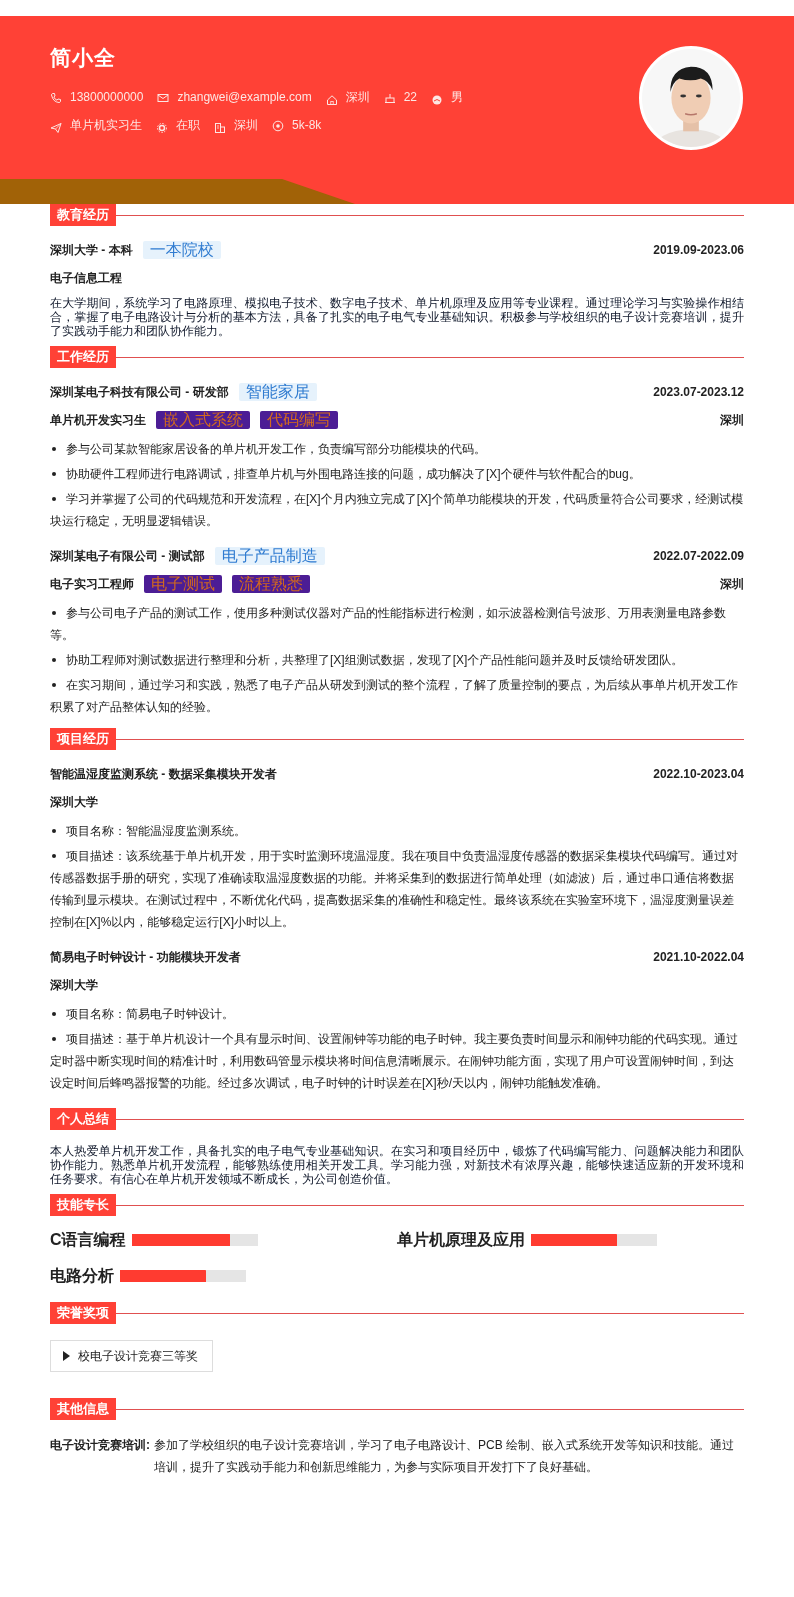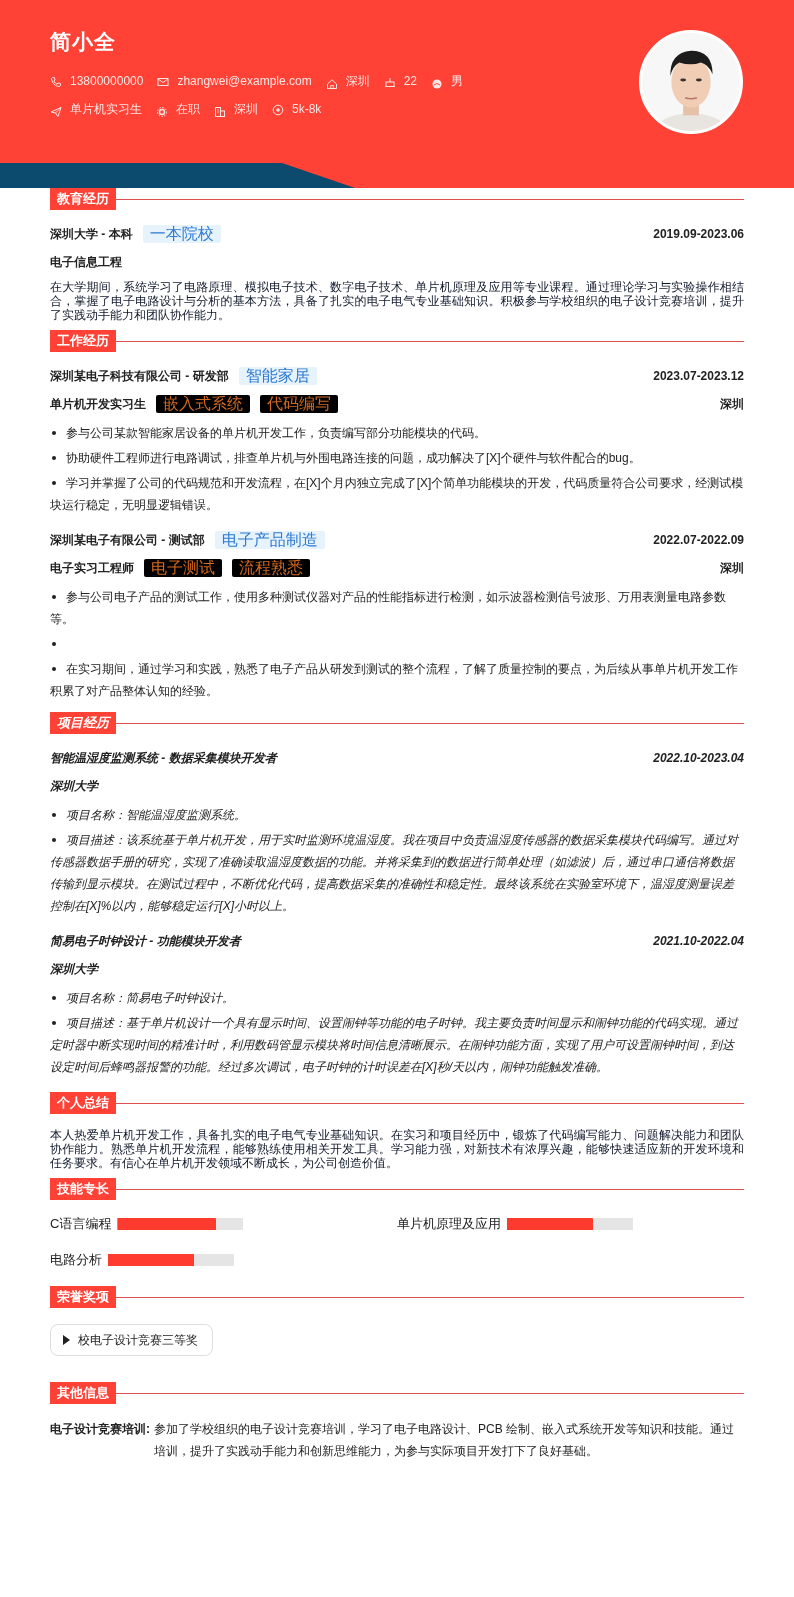--- a/index.html
+++ b/index.html
@@ -1,19 +1,19 @@
 <!DOCTYPE html>
 <html><head>
 <meta charset="utf-8">
 <style>
   * { box-sizing: border-box; margin: 0; padding: 0; }
   html, body { width: 794px; background: #ffffff; }
   body { font-family: "Liberation Sans", "DejaVu Sans", sans-serif; color: #222; font-size: 12px; position: relative; }
 
-  .header { position: relative; height: 188px; background: #0c4a6e; overflow: hidden; }
+  .header { position: relative; height: 188px; background: #a16207; overflow: hidden; margin-top: 16px; }
   .header-bg { position: absolute; left: 0; top: 0; width: 794px; height: 188px; }
   .header-content { position: absolute; left: 50px; top: 28px; color: #fff; }
   .name { font-size: 21px; font-weight: bold; letter-spacing: 1px; margin-bottom: 14px; }
   .info-row { display: flex; align-items: center; height: 22px; margin-bottom: 6px; font-size: 12px; color: #fde7e4; }
   .info-item { display: flex; align-items: flex-end; margin-right: 14px; }
   .info-icon { width: 12px; height: 12px; margin-right: 8px; display: inline-flex; align-items: center; justify-content: center; }
   .info-icon svg { width: 12px; height: 12px; }
 
   .avatar { position: absolute; left: 639px; top: 30px; width: 104px; height: 104px; border-radius: 50%; background: #fff; border: 3px solid #fff; overflow: hidden; }
   .avatar svg { width: 100%; height: 100%; display: block; }
@@ -23,34 +23,34 @@
   .section-title-row { display: flex; align-items: center; height: 22px; margin-bottom: 14px; }
   .section-title { background: #ff4136; color: #fff; font-size: 13px; padding: 2px 7px; height: 22px; line-height: 18px; white-space: nowrap; font-weight: bold; }
   .section-line { flex: 1; height: 1px; background: #e05050; }
 
   .entry-head { display: flex; justify-content: space-between; align-items: center; height: 20px; margin-bottom: 8px; }
   .entry-left { display: flex; align-items: center; }
   .entry-title { font-weight: bold; font-size: 12px; color: #222; }
   .entry-date { font-weight: bold; font-size: 12px; color: #222; }
   .tag { display: inline-block; font-size: 16px; padding: 1px 7px; border-radius: 2px; margin-left: 10px; line-height: 16px; }
   .tag-blue { background: #e6f2fc; color: #2f7bd0; }
-  .tag-orange { background: #000000; color: #d2691e; }
+  .tag-orange { background: #4c1d95; color: #d2691e; }
   .sub-title { font-weight: bold; font-size: 12px; margin-bottom: 8px; height: 20px; line-height: 20px; }
   .para { font-size: 12px; line-height: 14px; color: #0f172a; text-align: justify; margin-bottom: 8px; }
   ul.bullets { list-style: none; margin-bottom: 10px; }
   ul.bullets li { position: relative; padding-left: 0; font-size: 12px; line-height: 22px; margin-bottom: 3px; text-indent: 0; }
   ul.bullets li .dot { display: inline-block; width: 4px; height: 4px; background: #222; border-radius: 50%; margin: 0 10px 2px 2px; vertical-align: middle; }
 
   .skills { display: grid; grid-template-columns: 1fr 1fr; row-gap: 16px; margin-bottom: 16px; margin-top: 2px; }
   .skill { display: flex; align-items: center; height: 20px; }
-  .skill-label { font-weight: normal; font-size: 13px; margin-right: 6px; }
+  .skill-label { font-weight: bold; font-size: 16px; margin-right: 6px; }
   .skill-bar { position: relative; width: 126px; height: 12px; background: #e5e5e5; }
   .skill-fill { position: absolute; left: 0; top: 0; height: 12px; background: #ff3b30; clip-path: polygon(0 0, 100% 0, calc(100% + 3px) 100%, 0 100%); }
 
-  .award { display: inline-flex; align-items: center; border: 1px solid #ddd; border-radius: 8px; padding: 0 14px 0 12px; height: 32px; font-size: 12px; margin-bottom: 18px; margin-top: 2px; }
+  .award { display: inline-flex; align-items: center; border: 1px solid #ddd; border-radius: 0; padding: 0 14px 0 12px; height: 32px; font-size: 12px; margin-bottom: 18px; margin-top: 2px; }
   .award-icon { display: inline-block; width: 0; height: 0; border-top: 5px solid transparent; border-bottom: 5px solid transparent; border-left: 7px solid #222; margin-right: 8px; }
 
   .other-row { display: flex; font-size: 12px; line-height: 22px; }
   .other-label { font-weight: bold; white-space: nowrap; margin-right: 4px; }
   .other-text { flex: 1; }
 </style>
 </head>
 <body>
 
 <div class="header">
@@ -219,27 +219,27 @@
       <div class="entry-head">
         <div class="entry-left">
           <span class="entry-title">电子实习工程师</span>
           <span class="tag tag-orange">电子测试</span>
           <span class="tag tag-orange">流程熟悉</span>
         </div>
         <span class="entry-date">深圳</span>
       </div>
       <ul class="bullets">
         <li><span class="dot"></span><span>参与公司电子产品的测试工作，使用多种测试仪器对产品的性能指标进行检测，如示波器检测信号波形、万用表测量电路参数等。</span></li>
-        <li><span class="dot"></span></li>
+        <li><span class="dot"></span><span>协助工程师对测试数据进行整理和分析，共整理了[X]组测试数据，发现了[X]个产品性能问题并及时反馈给研发团队。</span></li>
         <li><span class="dot"></span><span>在实习期间，通过学习和实践，熟悉了电子产品从研发到测试的整个流程，了解了质量控制的要点，为后续从事单片机开发工作积累了对产品整体认知的经验。</span></li>
       </ul>
     </div>
   </div>
 
-  <div class="section" style="margin-top:4px;font-style:italic;">
+  <div class="section" style="margin-top:4px;">
     <div class="section-title-row">
       <div class="section-title">项目经历</div>
       <div class="section-line"></div>
     </div>
 
     <div>
       <div class="entry-head">
         <span class="entry-title">智能温湿度监测系统 - 数据采集模块开发者</span>
         <span class="entry-date">2022.10-2023.04</span>
       </div>

